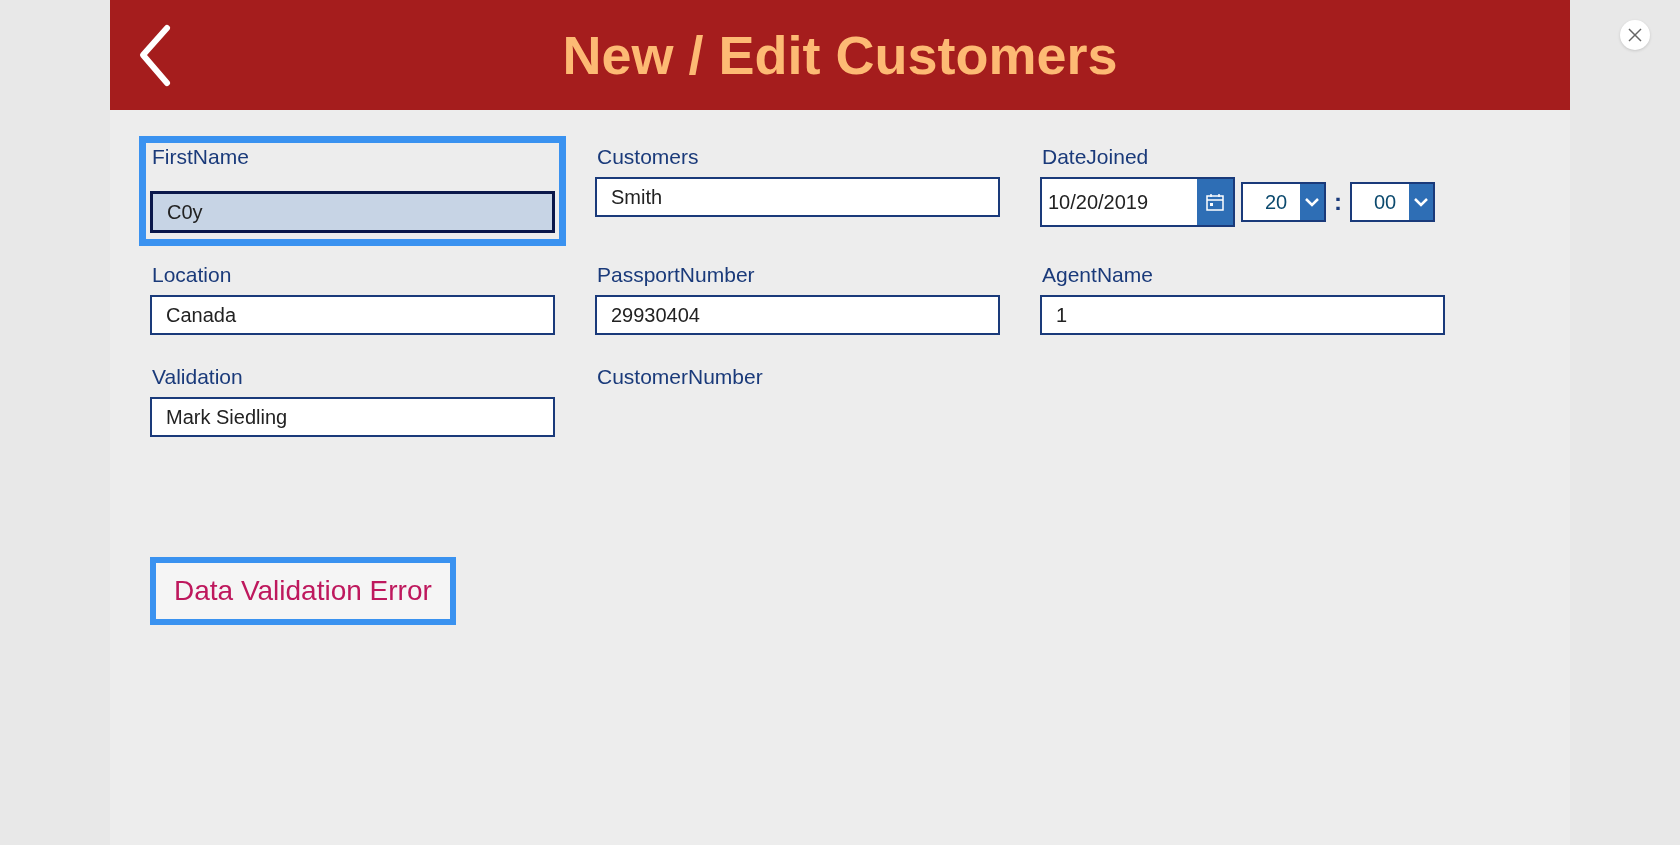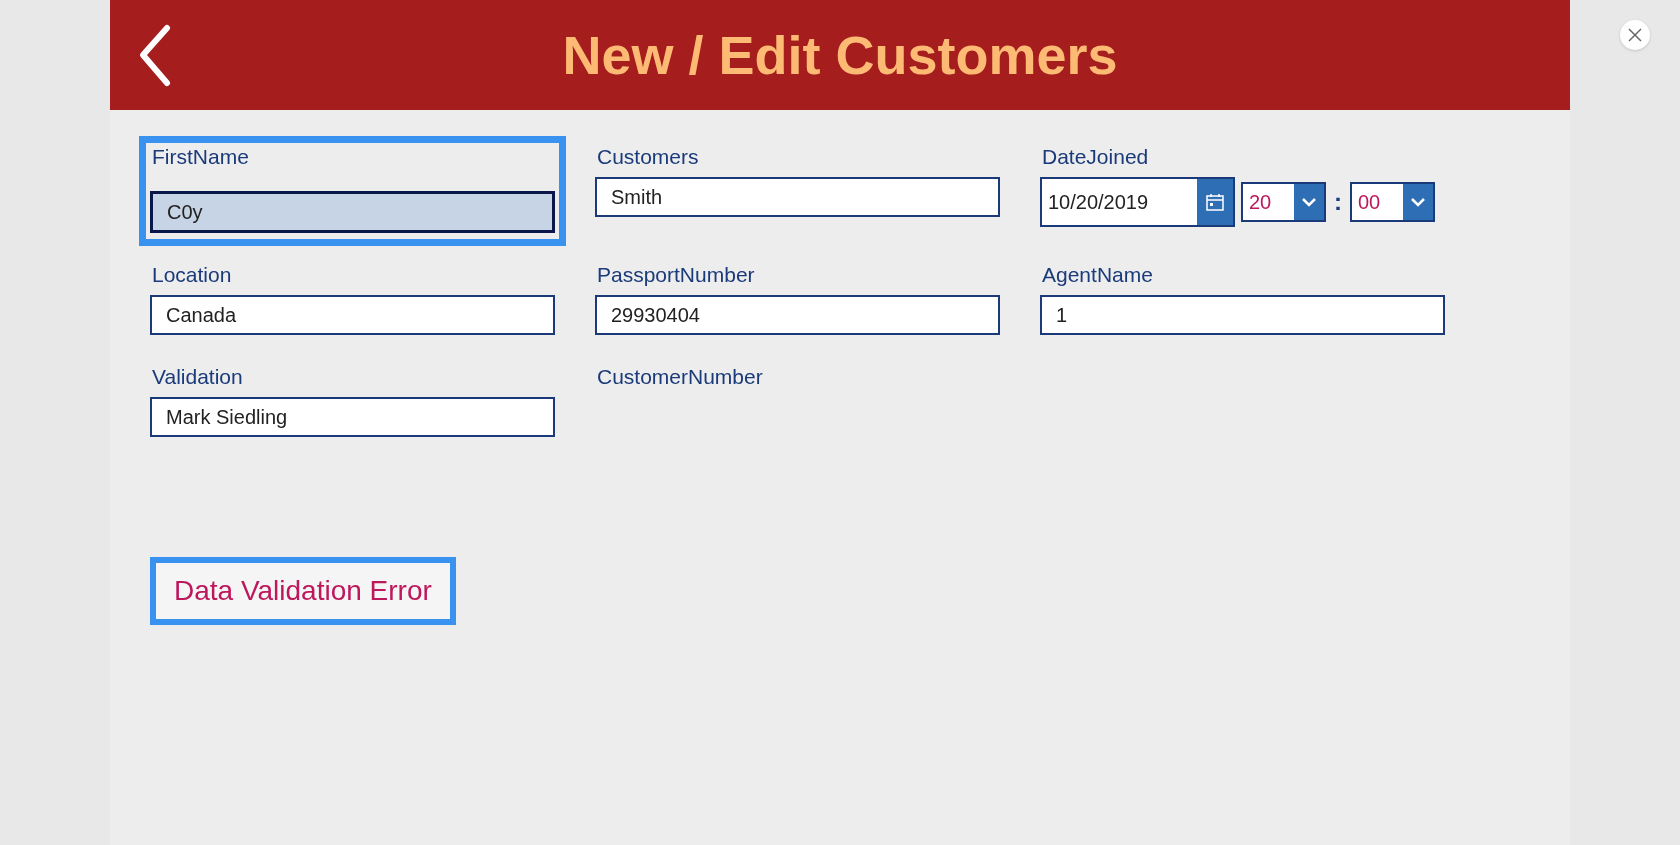--- a/index.html
+++ b/index.html
@@ -129,21 +129,22 @@
       height: 40px;
       background: #fff;
       width: 85px;
     }
     .time-value {
       width: 51px;
       display: flex;
       align-items: center;
       padding-left: 6px;
       font-size: 20px;
-      color: #be185d;
+      color: #0c4a6e;
+      margin-left: 16px;
     }
     .time-dropdown-btn {
       width: 30px;
       background: #2e6eb5;
       display: flex;
       align-items: center;
       justify-content: center;
       cursor: pointer;
     }
     .time-dropdown-btn svg {

